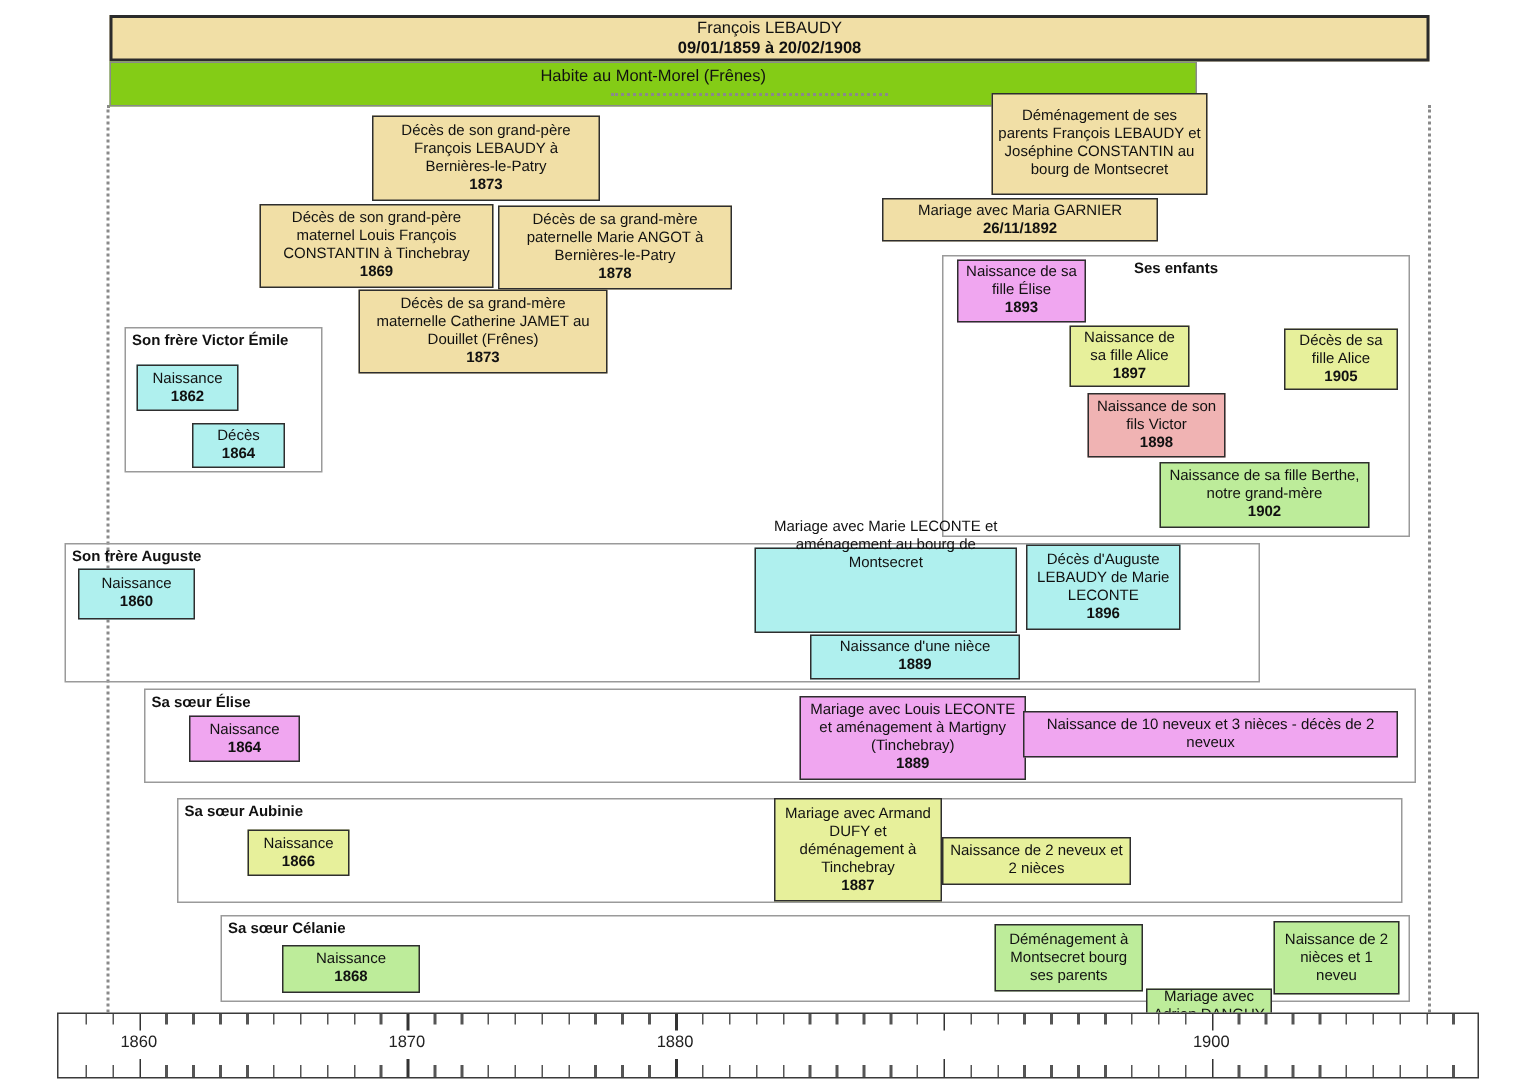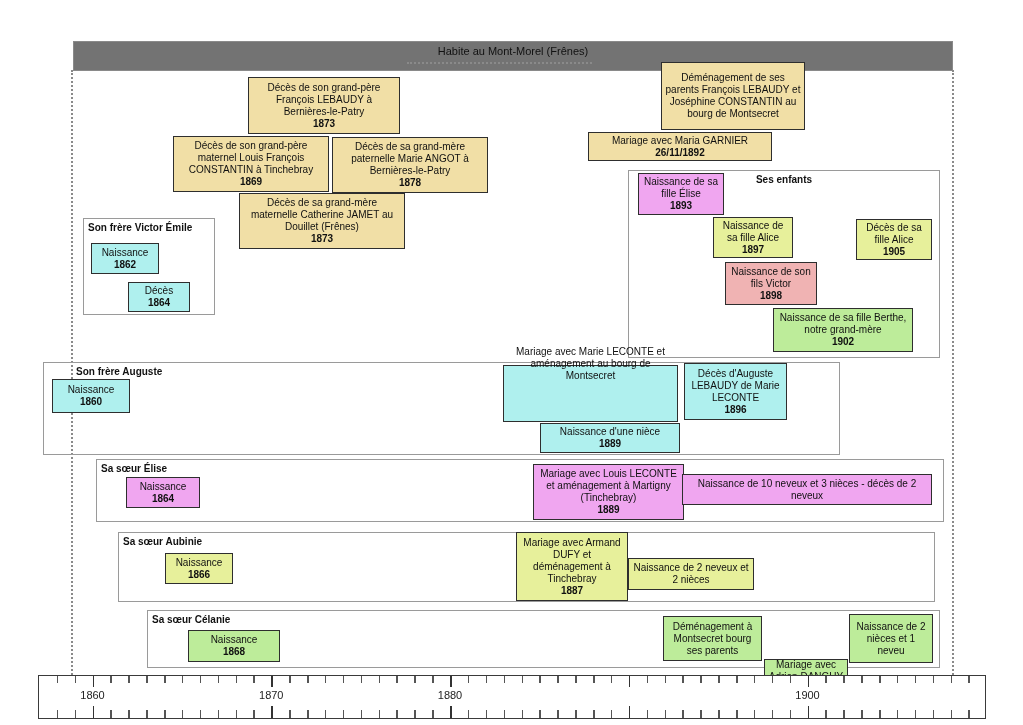--- a/index.html
+++ b/index.html
@@ -17,22 +17,22 @@
   .pink{background:#f0b3b3;}
   .green{background:#bdec9a;}
   
   .grp{position:absolute;box-sizing:border-box;border:1px solid #9a9a9a;background:transparent;}
   .grp-title{position:absolute;font-weight:bold;font-size:10px;line-height:12px;white-space:nowrap;}
   
   .hdr{position:absolute;left:73px;top:10px;width:880px;height:31px;box-sizing:border-box;
        border:2px solid #2b2b2b;background:#f1dfa6;display:flex;flex-direction:column;
        align-items:center;justify-content:center;font-size:11px;line-height:13px;text-align:center;}
   .hdr .yr{font-weight:bold;}
-  .habite{position:absolute;left:73px;top:41px;width:880px;height:30px;box-sizing:border-box;
-       border:1.5px solid #8a8a8a;background:#737373;display:flex;align-items:flex-start;
+  .habite{position:absolute;left:73px;top:41px;width:725px;height:30px;box-sizing:border-box;
+       border:1.5px solid #8a8a8a;background:#84cc16;display:flex;align-items:flex-start;
        justify-content:center;font-size:11px;padding-top:3px;}
   .dot-v{position:absolute;width:0;border-left:2px dotted #8a8a8a;}
   .dot-h{position:absolute;height:0;border-top:2px dotted #8a8a8a;}
   
   .ruler{position:absolute;left:38px;top:675px;width:948px;height:44px;box-sizing:border-box;
          border:1.5px solid #3a3a3a;background:#fff;}
   .tick{position:absolute;width:1.5px;background:#555;}
   .tick.top{top:0;height:7px;}
   .tick.bottom{bottom:0;height:8px;}
   .tick.decade.top{height:11px;background:#333;}
@@ -40,20 +40,24 @@
   .year-label{position:absolute;top:13px;transform:translateX(-50%);font-size:11px;color:#222;}
 </style>
 </head>
 <body>
 
 <div class="canvas">
 
   <div class="dot-v" style="left:71px;top:70px;height:605px;"></div>
   <div class="dot-v" style="left:952px;top:70px;height:605px;"></div>
 
+  <div class="hdr">
+    <span>François LEBAUDY</span>
+    <span class="yr">09/01/1859 à 20/02/1908</span>
+  </div>
   <div class="habite">
     <span>Habite au Mont-Morel (Frênes)</span>
   </div>
   <div class="dot-h" style="left:407px;top:62px;width:185px;"></div>
 
   <div class="ev tan" style="left:248px;top:77px;width:152px;height:57px;">
     <span>Décès de son grand-père François LEBAUDY à Bernières-le-Patry</span>
     <span class="yr">1873</span>
   </div>
   <div class="ev tan" style="left:173px;top:136px;width:156px;height:56px;">
@@ -106,21 +110,21 @@
   <div class="ev cyan" style="left:91px;top:243px;width:68px;height:31px;">
     <span>Naissance</span>
     <span class="yr">1862</span>
   </div>
   <div class="ev cyan" style="left:128px;top:282px;width:62px;height:30px;">
     <span>Décès</span>
     <span class="yr">1864</span>
   </div>
 
   <div class="grp" style="left:43px;top:362px;width:797px;height:93px;">
-    <div class="grp-title" style="top:3px;left:4px;margin-left:28px;">Son frère Auguste</div>
+    <div class="grp-title" style="top:3px;left:4px;">Son frère Auguste</div>
   </div>
   <div class="ev cyan" style="left:52px;top:379px;width:78px;height:34px;">
     <span>Naissance</span>
     <span class="yr">1860</span>
   </div>
   <div class="ev cyan" style="left:503px;top:365px;width:175px;height:57px;gap:48px;">
     <span>Mariage avec Marie LECONTE et aménagement au bourg de Montsecret</span>
     <span class="yr">1888</span>
   </div>
   <div class="ev cyan" style="left:684px;top:363px;width:103px;height:57px;">

